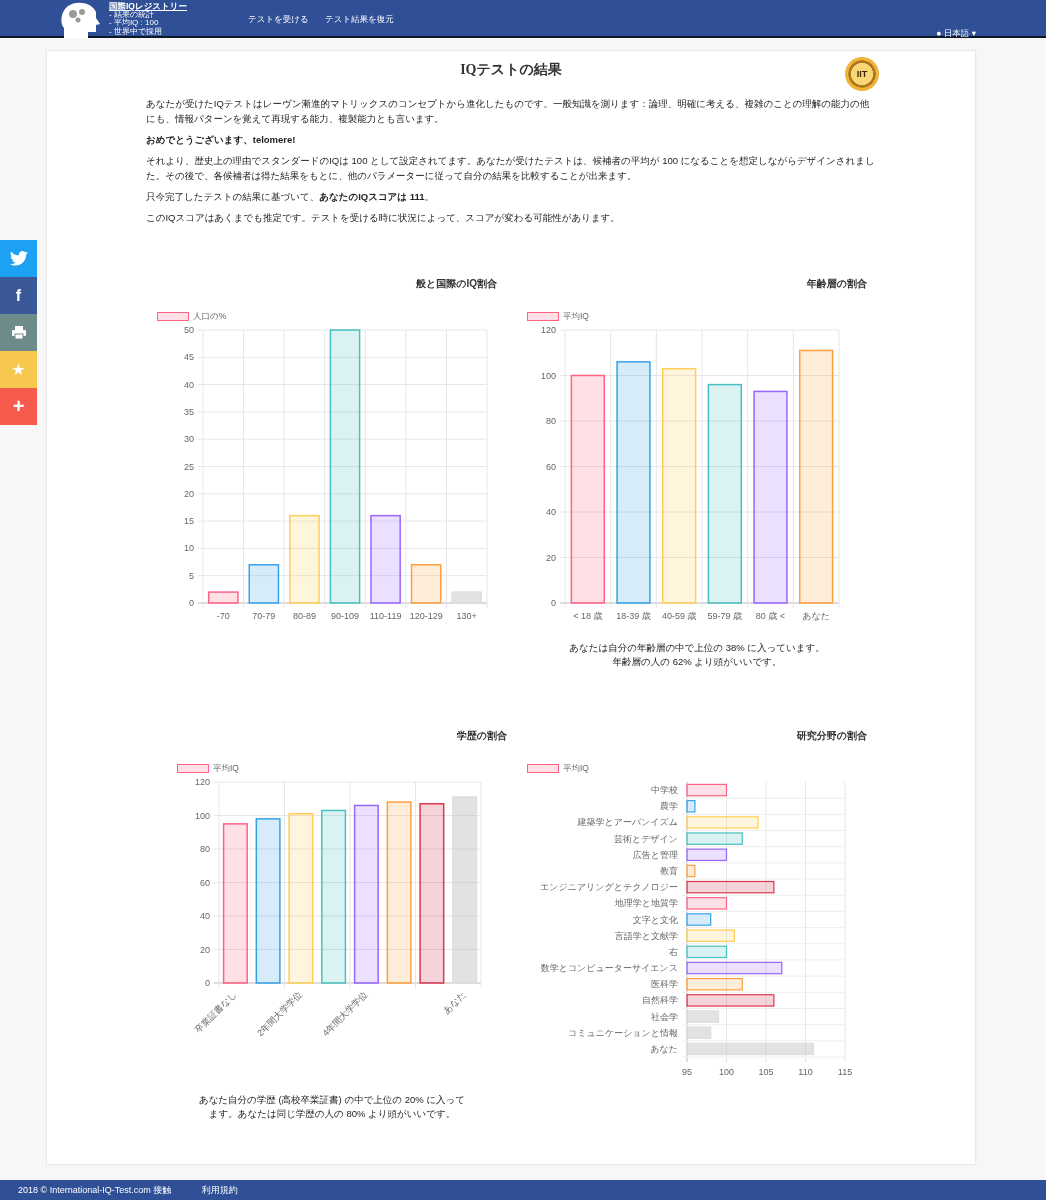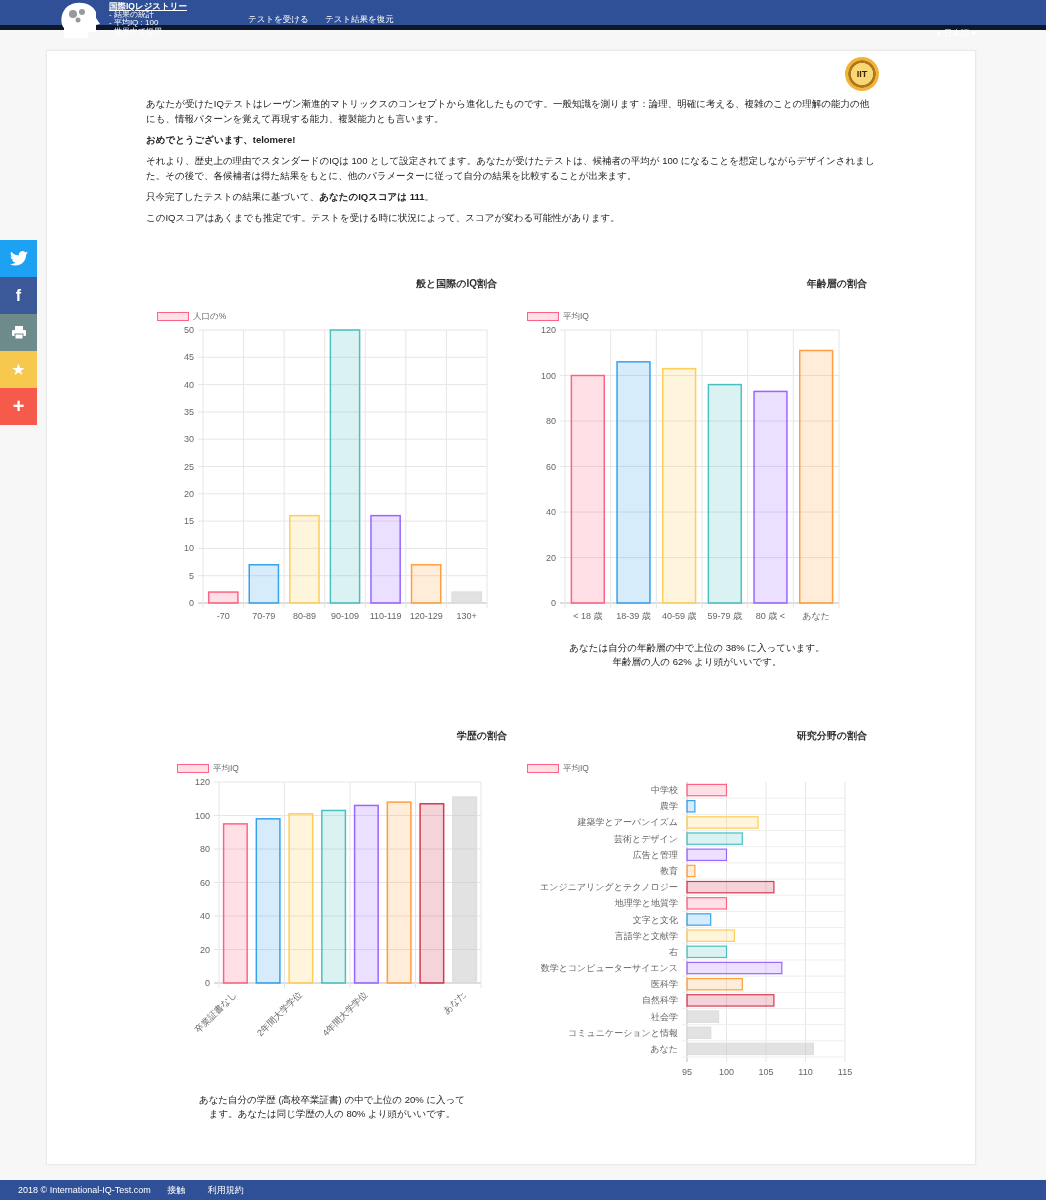--- a/index.html
+++ b/index.html
@@ -1,37 +1,37 @@
 <!DOCTYPE html>
 <html><head>
 <meta charset="utf-8">
 <style>
 *{box-sizing:border-box;margin:0;padding:0}
 body{width:1046px;height:1200px;background:#f7f7f7;font-family:"Liberation Sans","DejaVu Sans",sans-serif;color:#222;position:relative;overflow:hidden}
-.navbar{position:absolute;left:0;top:0;width:1046px;height:30px;background:#2f5096;border-bottom:5px solid #0f172a}
+.navbar{position:absolute;left:0;top:0;width:1046px;height:38px;background:#2f5096;border-bottom:2px solid #0f172a}
 .logo-head{position:absolute;left:58px;top:0;width:46px;height:38px}
 .brand{position:absolute;left:109px;top:2px;color:#fff;font-size:8px;line-height:8.5px}
 .brand .t{text-decoration:underline;font-weight:bold;font-size:8.5px}
 .navlink{position:absolute;top:14px;color:#fff;font-size:8.5px}
 .lang{position:absolute;right:70px;top:28px;color:#fff;font-size:8.5px}
 .card{position:absolute;left:46px;top:50px;width:930px;height:1115px;background:#fff;border:1px solid #eaeaea;box-shadow:0 0 2px rgba(0,0,0,.05)}
 .page-title{position:absolute;left:0;right:0;top:10px;text-align:center;font-family:"Liberation Serif","DejaVu Serif",serif;font-weight:bold;font-size:14px;color:#333}
 .badge{position:absolute;left:798px;top:6px;width:34px;height:34px;border-radius:50%;background:radial-gradient(circle,#f8d774 0 45%,#b0781e 47% 56%,#f0b43a 58% 100%);display:flex;align-items:center;justify-content:center;font-size:9px;font-weight:bold;color:#3a2600}
 .intro{position:absolute;left:99px;top:45px;width:730px;font-size:9.5px;line-height:15px;color:#222}
 .intro p{margin-bottom:6px}
 .social{position:absolute;left:0;top:240px;width:37px}
 .social div{height:37px;display:flex;align-items:center;justify-content:center;color:#fff;font-size:16px;font-weight:bold}
 .chart-block{position:absolute}
 .chart-title{position:absolute;left:0;right:0;text-align:right;font-weight:bold;font-size:10px;color:#333}
 .legend{position:absolute;left:0;right:4px;text-align:left;font-size:8.5px;color:#666}
 .legend .sw{display:inline-block;width:32px;height:9px;background:rgba(255,99,132,.2);border:1px solid #ff6384;vertical-align:middle;margin-right:4px}
 .caption{position:absolute;text-align:center;font-size:9.5px;line-height:13.5px;color:#222}
 svg text{font-family:"Liberation Sans","DejaVu Sans",sans-serif}
 .footer{position:absolute;left:0;top:1180px;width:1046px;height:20px;background:#2f5096;color:#fff;font-size:9px;line-height:20px;padding-left:18px}
-.footer span{margin-right:14px}
+.footer span{}
 </style>
 </head>
 <body>
 
 <div class="navbar">
   <svg class="logo-head" viewBox="0 0 46 38">
     <path d="M6 38 L6 28 C2 24 2 12 10 6 C18 0 34 2 38 12 L38 18 L42 24 L38 25 L38 32 L30 32 L30 38 Z" fill="#fff"></path>
     <circle cx="15" cy="14" r="4" fill="#999"></circle>
       <circle cx="24" cy="12" r="3" fill="#999"></circle>
       <circle cx="20" cy="20" r="2.5" fill="#999"></circle>
@@ -69,20 +69,21 @@
     </div>
   <div style="background:#f6c94e">
       <span>★</span>
     </div>
   <div style="background:#f55a4a">
       <span style="font-size:20px">+</span>
     </div>
 </div>
 
 <div class="card">
+  <div class="page-title">IQテストの結果</div>
   <div class="badge">
       <span>IIT</span>
     </div>
 
   <div class="intro">
     <p>あなたが受けたIQテストはレーヴン漸進的マトリックスのコンセプトから進化したものです。一般知識を測ります：論理、明確に考える、複雑のことの理解の能力の他にも、情報パターンを覚えて再現する能力、複製能力とも言います。</p>
     <p style="font-weight:bold">おめでとうございます、telomere!</p>
     <p>それより、歴史上の理由でスタンダードのIQは 100 として設定されてます。あなたが受けたテストは、候補者の平均が 100 になることを想定しながらデザインされました。その後で、各候補者は得た結果をもとに、他のパラメーターに従って自分の結果を比較することが出来ます。</p>
     <p><span>只今完了したテストの結果に基づいて、</span><b>あなたのIQスコアは 111</b><span>。</span></p>
     <p>このIQスコアはあくまでも推定です。テストを受ける時に状況によって、スコアが変わる可能性があります。</p>
@@ -283,15 +284,15 @@
         <text x="151" y="260.735294117647" text-anchor="end" font-size="9" fill="#666">コミュニケーションと情報</text>
         <line x1="155" x2="318" y1="282" y2="282" stroke="#eee"></line>
         <rect x="160" y="268.25" width="126.4" height="11.323529411764705" fill="rgba(190,190,190,0.45)" stroke="#dedede" stroke-width="1.2"></rect>
         <text x="151" y="276.9117647058823" text-anchor="end" font-size="9" fill="#666">あなた</text>
       </svg>
   </div>
 </div>
 
 <div class="footer">
   <span>2018 © International-IQ-Test.com</span>
-  <a style="margin-right:20px">接触</a>
+  <a style="margin-right:28px">接触</a>
   <a>利用規約</a>
 </div>
 
 </body></html>

